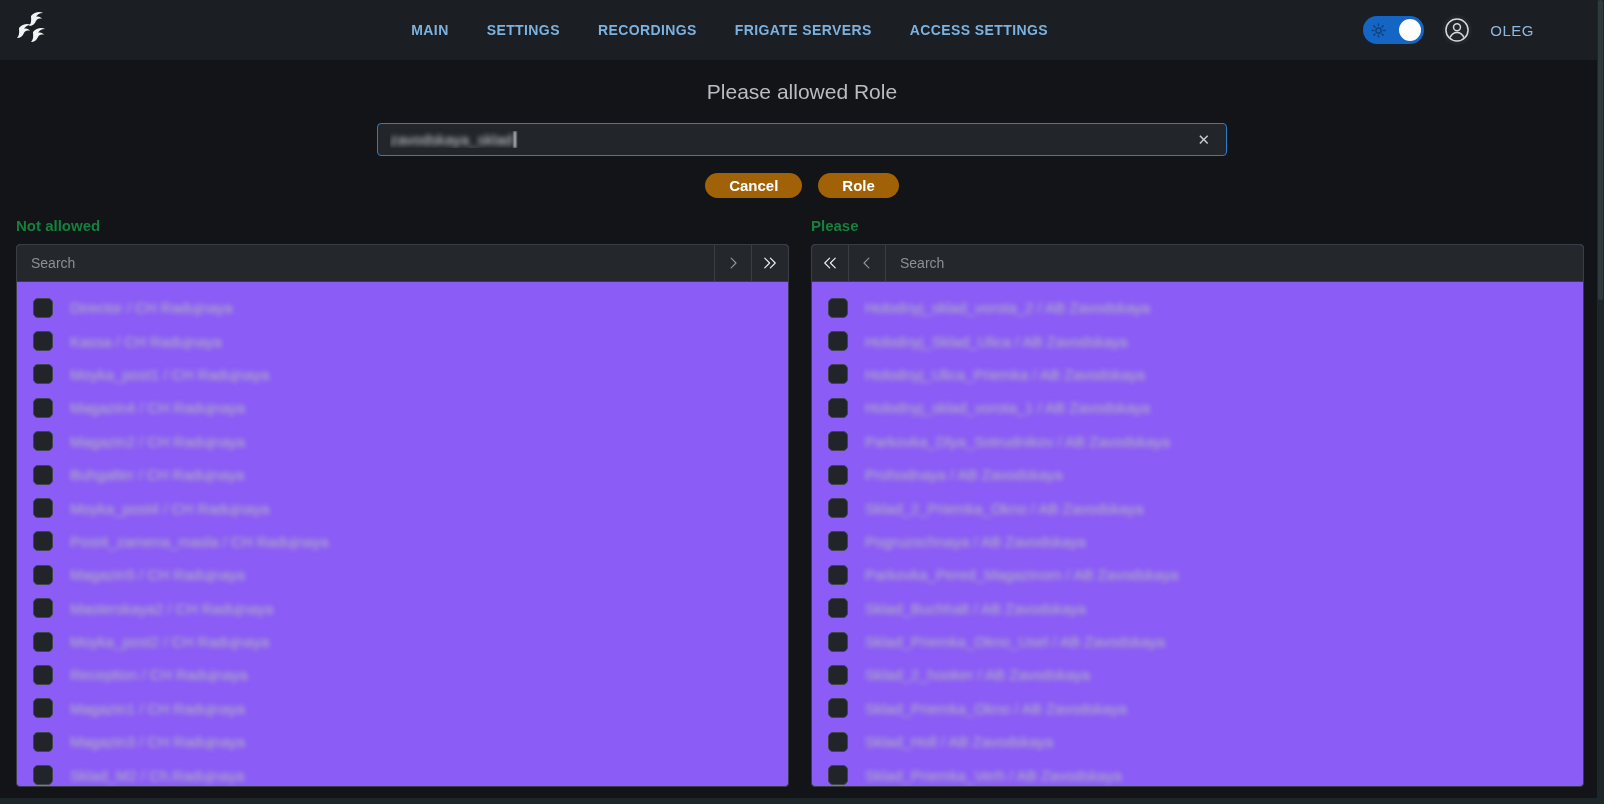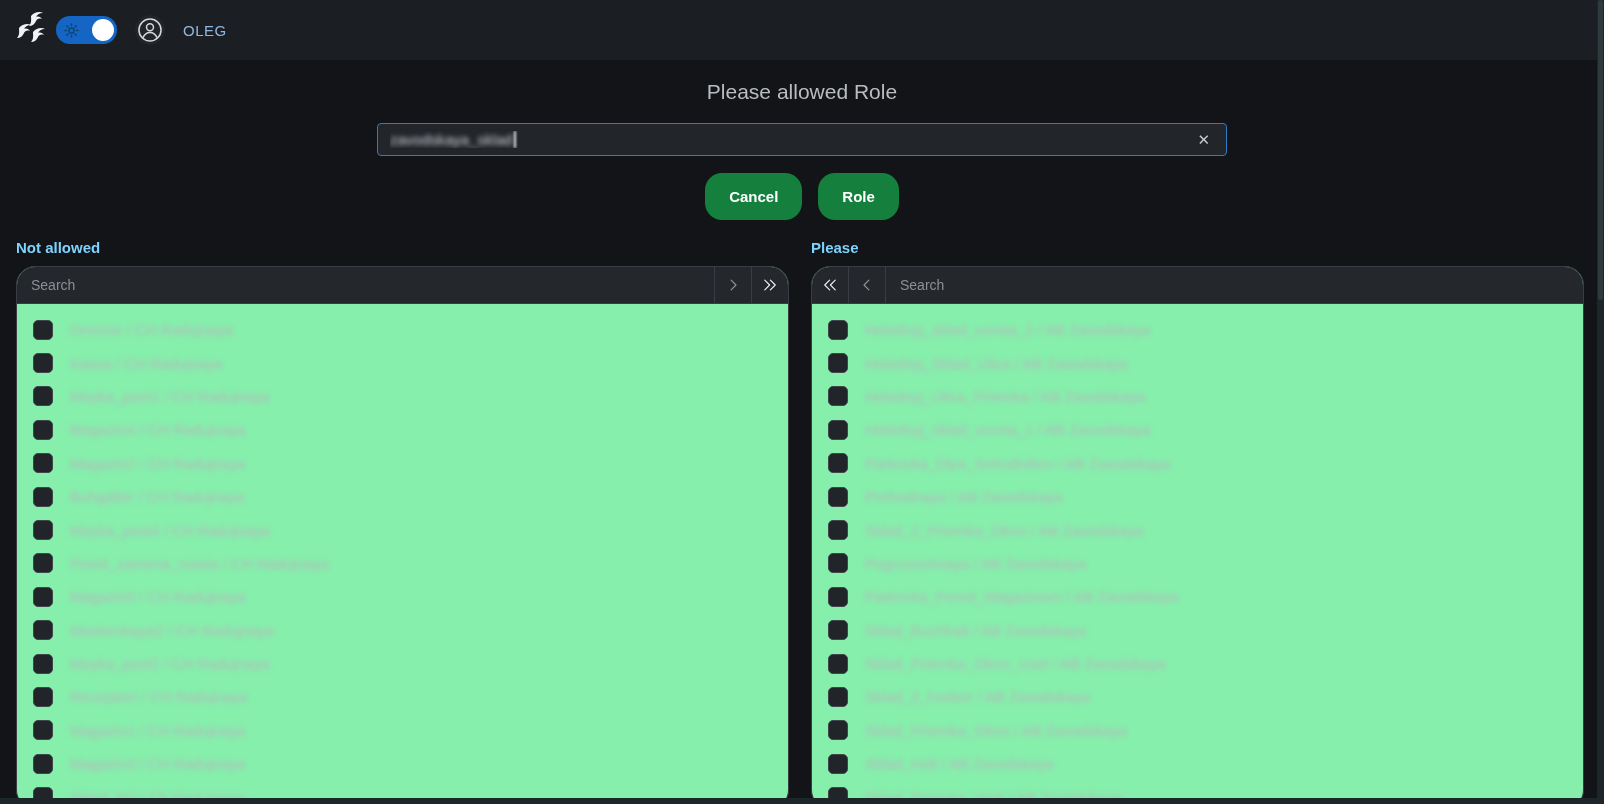--- a/index.html
+++ b/index.html
@@ -57,33 +57,33 @@
   .role-value {
     color:#cfd3d6; font-size:15px; filter:blur(2.6px);
     white-space:nowrap;
   }
   .caret { width:2px; height:17px; background:#dfe2e4; filter:blur(1px); margin-left:1px; }
   .clear-btn {
     color:#c6cacd; font-size:15px; line-height:1; cursor:pointer; padding:4px;
   }
   .btn-row { display:flex; justify-content:center; gap:16px; margin-top:17px; }
   .btn {
-    height:47px; border:none; border-radius:17px; background:#15803d;
+    height:25px; border:none; border-radius:17px; background:#a16207;
     color:#fff; font-size:15px; font-weight:bold; padding:0 24px; cursor:pointer;
     font-family:"Liberation Sans", sans-serif;
     text-align:right;
   }
 
   
   .panels-area { display:flex; gap:22px; padding:0 20px 0 16px; margin-top:19px; }
   .panel-col { flex:1; min-width:0; }
-  .panel-title { font-size:15px; font-weight:bold; color:#7dd3fc; height:20px; }
+  .panel-title { font-size:15px; font-weight:bold; color:#15803d; height:20px; }
   .panel {
-    margin-top:7px; height:543px; border:1px solid #3a3e44; border-radius:19px;
-    background:#86efac; overflow:hidden; display:flex; flex-direction:column;
+    margin-top:7px; height:543px; border:1px solid #3a3e44; border-radius:4px;
+    background:#8b5cf6; overflow:hidden; display:flex; flex-direction:column;
   }
   .panel-toolbar {
     display:flex; height:37px; background:#24272c; border-bottom:1px solid #3a3e44;
     flex:none;
   }
   .toolbar-search {
     flex:1; background:transparent; border:none; outline:none;
     color:#c6cacd; font-size:14px; padding:0 14px;
     font-family:"Liberation Sans", sans-serif;
   }
@@ -127,20 +127,32 @@
   <div class="logo">
     <svg width="44" height="44" viewBox="0 0 44 44">
       <g fill="#f2f3f4">
         <path d="M20 8 c3-4 9-5 12-3 c-4 0-6 2-7 4 c2-1 5 0 6 2 c-3-1-5 0-6 2 c-1 3-4 5-7 5 c3-3 2-7 2-10 z"></path>
         <path d="M8 20 c3-4 9-5 12-3 c-4 0-6 2-7 4 c2-1 5 0 6 2 c-3-1-5 0-6 2 c-1 3-4 5-7 5 c3-3 2-7 2-10 z"></path>
         <path d="M22 24 c3-4 9-5 12-3 c-4 0-6 2-7 4 c2-1 5 0 6 2 c-3-1-5 0-6 2 c-1 3-4 5-7 5 c3-3 2-7 2-10 z"></path>
       </g>
     </svg>
   </div>
 
+  <nav class="nav-links">
+
+      <a class="nav-link">MAIN</a>
+
+      <a class="nav-link">SETTINGS</a>
+
+      <a class="nav-link">RECORDINGS</a>
+
+      <a class="nav-link">FRIGATE SERVERS</a>
+
+      <a class="nav-link">ACCESS SETTINGS</a>
+    </nav>
 
   <div class="nav-right">
     <div class="theme-toggle">
       <svg class="sun" width="15" height="15" viewBox="0 0 24 24">
         <g stroke="#0d4478" stroke-width="2.4" fill="none" stroke-linecap="round">
           <circle cx="12" cy="12" r="4.2"></circle>
           <line x1="12" y1="1.5" x2="12" y2="4"></line>
             <line x1="12" y1="20" x2="12" y2="22.5"></line>
           <line x1="1.5" y1="12" x2="4" y2="12"></line>
             <line x1="20" y1="12" x2="22.5" y2="12"></line>

